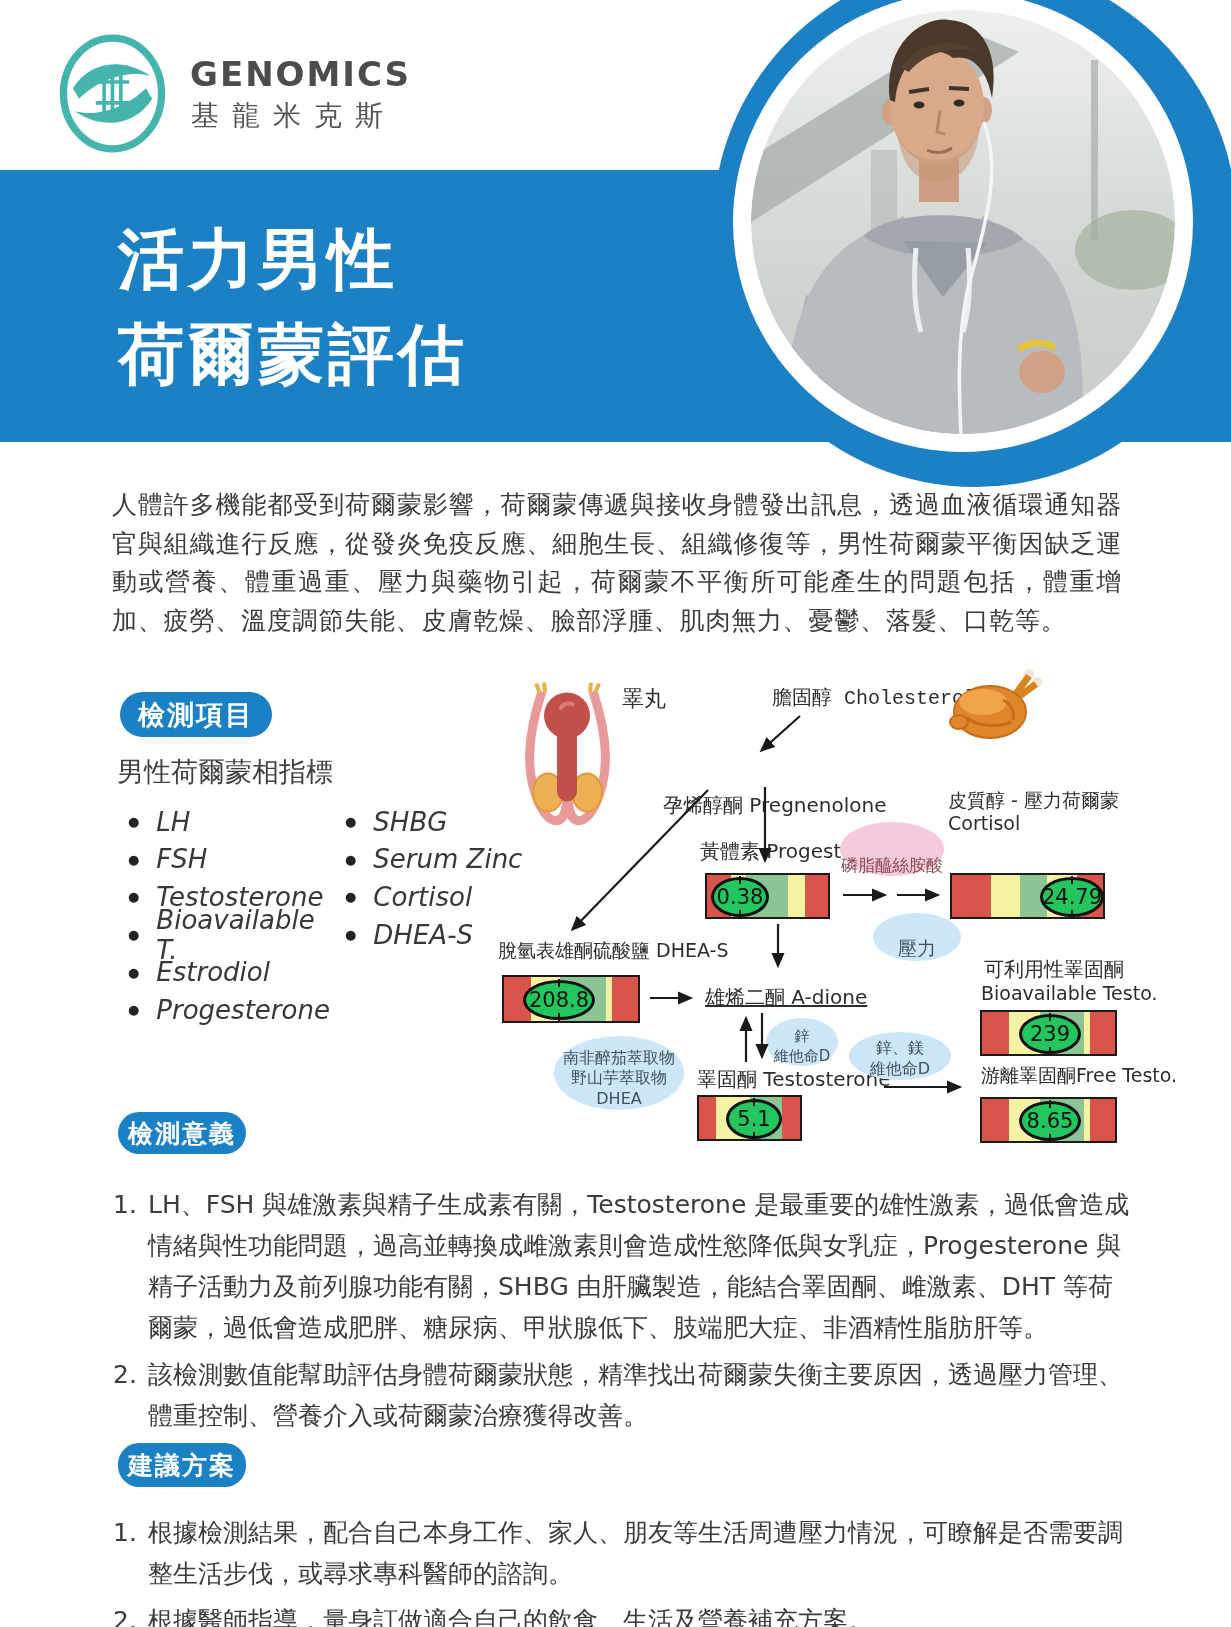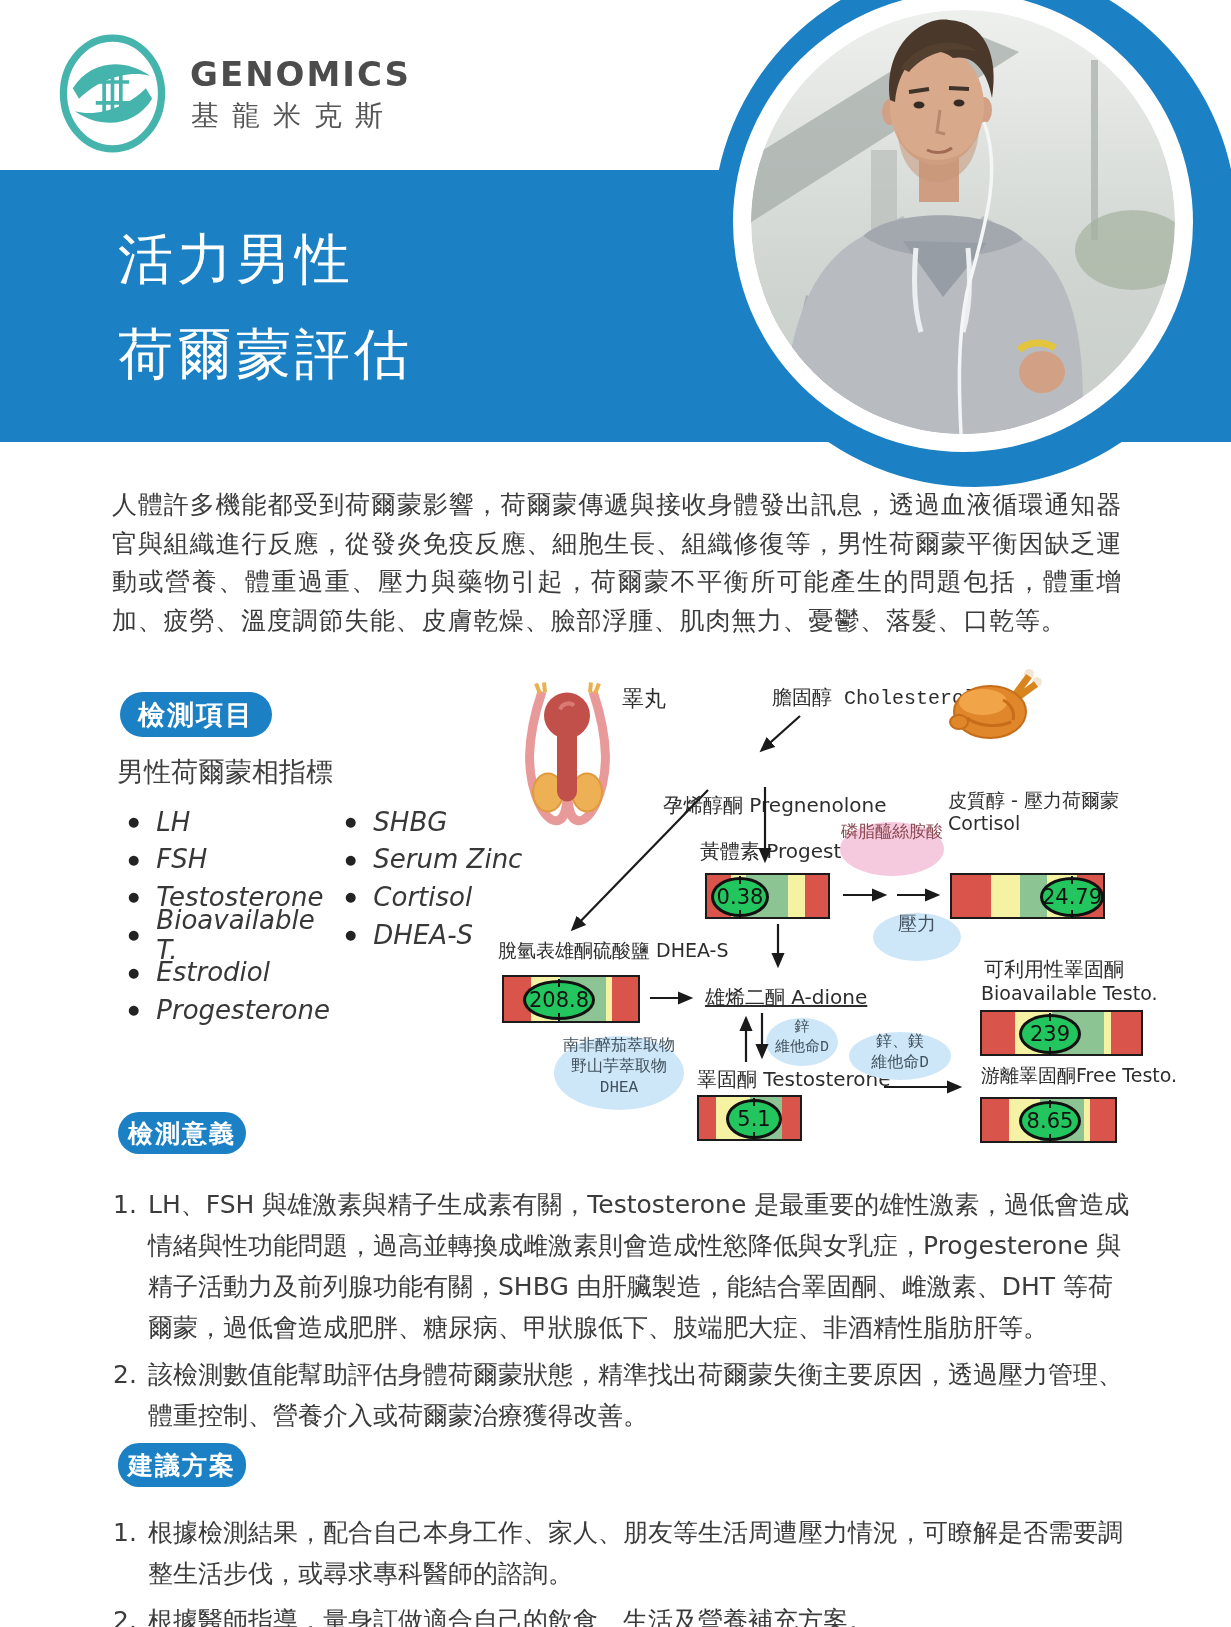--- a/index.html
+++ b/index.html
@@ -2,21 +2,21 @@
 <html><head>
 <meta charset="utf-8">
 <style>
   html,body{margin:0;padding:0;background:#fff;}
   .page{position:relative;width:1231px;height:1627px;background:#fff;overflow:hidden;
         font-family:"DejaVu Sans","Liberation Sans",sans-serif;}
   .abs{position:absolute;}
   
   .banner{position:absolute;left:0;top:170px;width:1231px;height:272px;background:#1b80c4;}
   .circle{position:absolute;border-radius:50%;}
-  .hero-title{position:absolute;left:118px;top:212px;color:#fff;font-size:55px;font-weight:normal;
+  .hero-title{position:absolute;left:118px;top:212px;color:#fff;font-size:66px;font-weight:bold;
               letter-spacing:4px;line-height:95px;white-space:nowrap;}
   .logo-type{position:absolute;left:190px;top:54px;font-size:34px;font-weight:bold;color:#4c4c4c;letter-spacing:2px;}
   .logo-zh{position:absolute;left:191px;top:97px;font-size:28px;color:#565656;letter-spacing:13px;}
   
   .intro{position:absolute;left:112px;top:486px;width:1010px;font-size:25px;line-height:38.7px;
          letter-spacing:0.8px;color:#3b3b3b;word-break:break-all;text-align:justify;}
   .pill{position:absolute;background:#1b80c4;color:#fff;font-weight:bold;border-radius:23px;
         display:flex;align-items:center;justify-content:center;letter-spacing:2px;}
   .subtitle{position:absolute;left:117px;top:754px;font-size:27px;color:#3f3f3f;}
   .bullets{position:absolute;list-style:none;margin:0;padding:0;font-size:26px;color:#383838;font-style:italic;}
@@ -28,21 +28,21 @@
   .numlist .txt{flex:1;word-break:break-all;}
   
   .dlabel{position:absolute;font-size:20px;color:#2d2d2d;white-space:nowrap;}
   .rbar{position:absolute;height:46px;border:2px solid #1b1b1b;box-sizing:border-box;display:flex;background:#fff;}
   .rbar .seg{height:100%;}
   .val{position:absolute;top:2px;height:40px;background:#22c55e;border:3px solid #111;border-radius:50%;
        display:flex;align-items:center;justify-content:center;font-size:21px;color:#111;box-sizing:border-box;}
   .val::before,.val::after{content:"";position:absolute;left:50%;width:2px;height:8px;background:#111;transform:translateX(-50%);}
   .val::before{top:-4px;} .val::after{bottom:-4px;}
   .bubble{position:absolute;border-radius:50%;background:#cde7f8;color:#41505c;display:flex;flex-direction:column;
-          align-items:center;justify-content:flex-start;text-align:center;line-height:1.3;font-size:16px;font-family:Liberation Mono, monospace;}
+          align-items:center;justify-content:flex-end;text-align:center;line-height:1.3;font-size:16px;}
   .bubble.pink{background:#f6cade;color:#8a4950;font-size:17px;}
   svg.overlay{position:absolute;left:0;top:0;pointer-events:none;}
 </style>
 </head>
 <body>
 
 <div class="page">
 
   <div class="abs" style="left:58px;top:34px;width:110px;height:120px;">
     <svg width="110" height="120" viewBox="0 0 105 115">
@@ -238,21 +238,21 @@
     <div class="val" style="left:27px;width:56px;">5.1</div>
   </div>
 
   <div class="bubble" style="left:849px;top:1032px;width:102px;height:48px;font-size:16px;">
     <span>鋅、鎂</span>
     <span>維他命D</span>
   </div>
 
   <div class="dlabel" style="left:984px;top:956px;">可利用性睪固酮</div>
   <div class="dlabel" style="left:981px;top:982px;font-size:19px;">Bioavailable Testo.</div>
-  <div class="rbar" style="left:980px;top:1010px;width:163px;">
+  <div class="rbar" style="left:980px;top:1010px;width:137px;">
     <div class="seg" style="flex:28;background:#d9544a"></div>
     <div class="seg" style="flex:32;background:#f6f2a3"></div>
     <div class="seg" style="flex:45;background:#8cc494"></div>
     <div class="seg" style="flex:6;background:#f6f2a3"></div>
     <div class="seg" style="flex:26;background:#d9544a"></div>
     <div class="val" style="left:37px;width:62px;">239</div>
   </div>
 
   <div class="dlabel" style="left:981px;top:1063px;font-size:19px;">游離睪固酮Free Testo.</div>
   <div class="rbar" style="left:980px;top:1097px;width:137px;">

